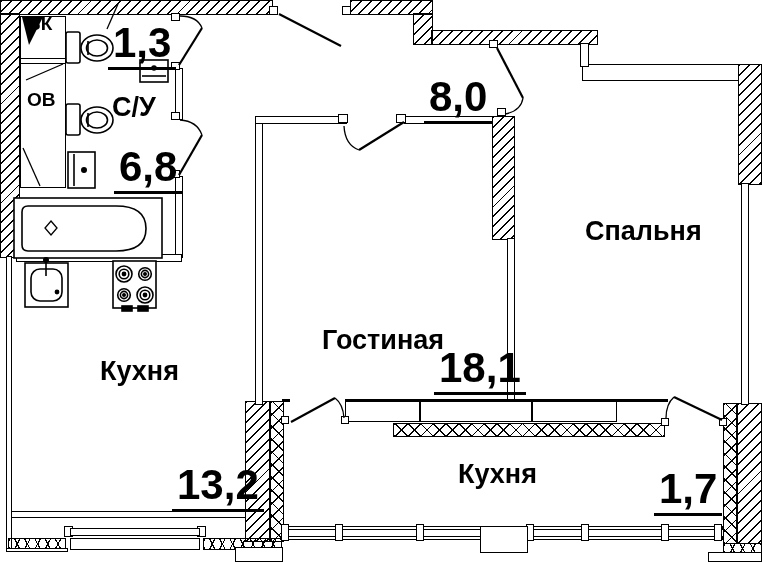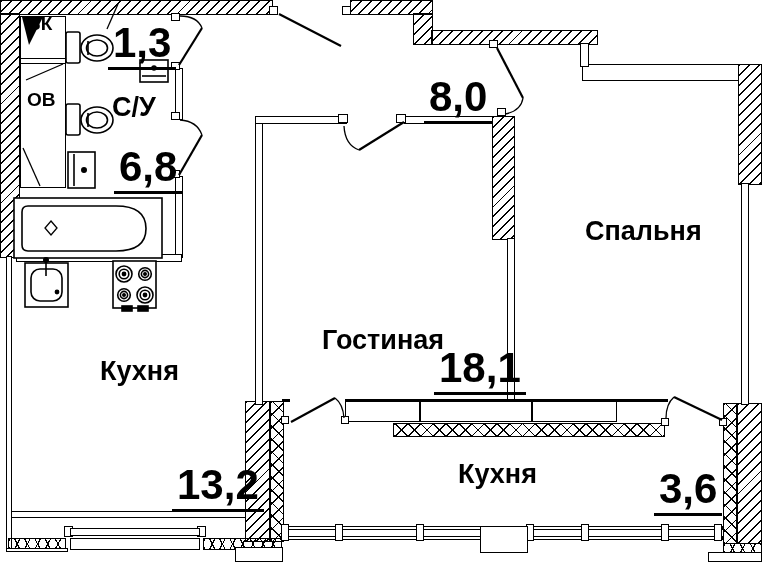--- a/index.html
+++ b/index.html
@@ -110,21 +110,21 @@
   <div class="abs num" style="left:108px;top:22px">1,3</div>
   <div class="abs num" style="left:424px;top:76px">8,0</div>
   <div class="abs lbl" style="left:112px;top:94px">С/У</div>
   <div class="abs num" style="left:114px;top:146px">6,8</div>
   <div class="abs lbl" style="left:585px;top:218px">Спальня</div>
   <div class="abs lbl" style="left:322px;top:327px">Гостиная</div>
   <div class="abs num" style="left:434px;top:347px">18,1</div>
   <div class="abs lbl" style="left:100px;top:358px">Кухня</div>
   <div class="abs num" style="left:172px;top:464px">13,2</div>
   <div class="abs lbl" style="left:458px;top:461px">Кухня</div>
-  <div class="abs num" style="left:654px;top:468px">3,6</div>
+  <div class="abs num" style="left:654px;top:468px">1,7</div>
 
   <svg class="overlay" width="762" height="562" viewBox="0 0 762 562">
 
     <g stroke="#000" stroke-width="2.2" fill="none">
       <line x1="279" y1="14" x2="341" y2="46"></line>
       <line x1="179" y1="65" x2="202" y2="28"></line>
       <line x1="179" y1="175" x2="202" y2="135"></line>
       <line x1="497" y1="48" x2="523" y2="98"></line>
       <line x1="404" y1="122" x2="359" y2="150"></line>
       <line x1="291" y1="422" x2="335" y2="398"></line>

